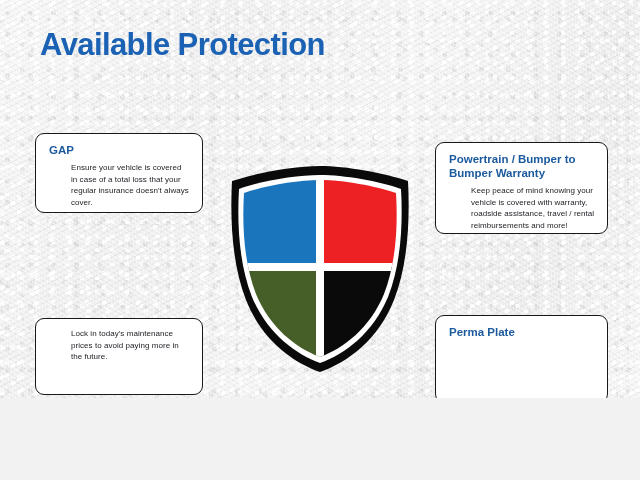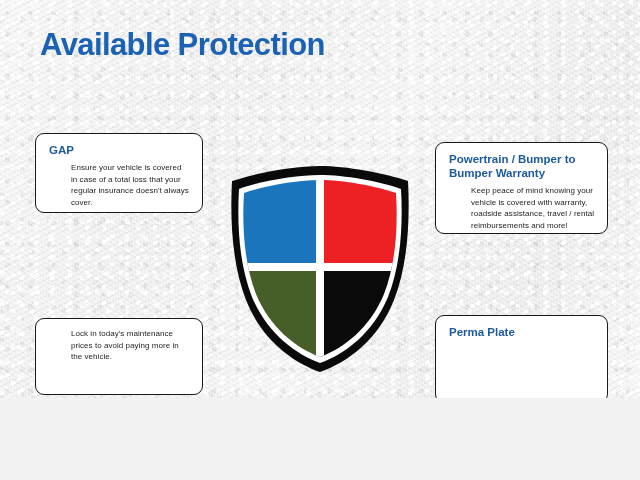--- a/index.html
+++ b/index.html
@@ -153,21 +153,21 @@
     <div class="card-title">GAP</div>
     <div class="card-body">Ensure your vehicle is covered in case of a total loss that your regular insurance doesn't always cover.</div>
   </div>
 
   <div class="card" id="card-powertrain">
     <div class="card-title">Powertrain / Bumper to Bumper Warranty</div>
     <div class="card-body">Keep peace of mind knowing your vehicle is covered with warranty, roadside assistance, travel / rental reimbursements and more!</div>
   </div>
 
   <div class="card" id="card-maintenance">
-    <div class="card-body">Lock in today's maintenance prices to avoid paying more in the vehicle.</div>
+    <div class="card-body">Lock in today's maintenance prices to avoid paying more in the future.</div>
   </div>
 
   <div class="card" id="card-permaplate">
     <div class="card-title">Perma Plate</div>
   </div>
 
   <div id="shield">
     <svg viewBox="0 0 208 215" xmlns="http://www.w3.org/2000/svg">
       <defs>
         <clipPath id="shieldClip">

